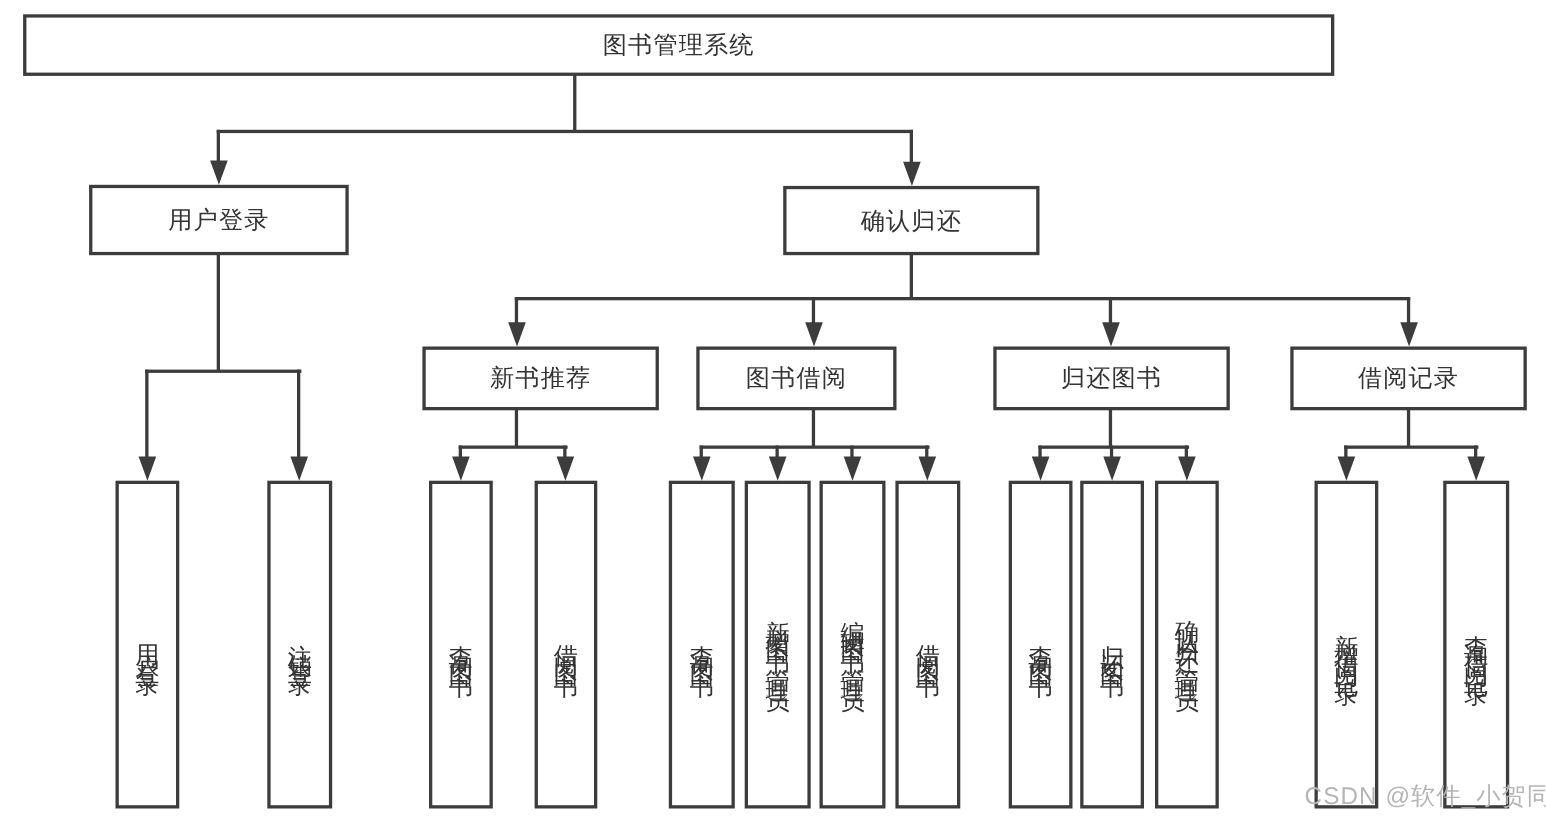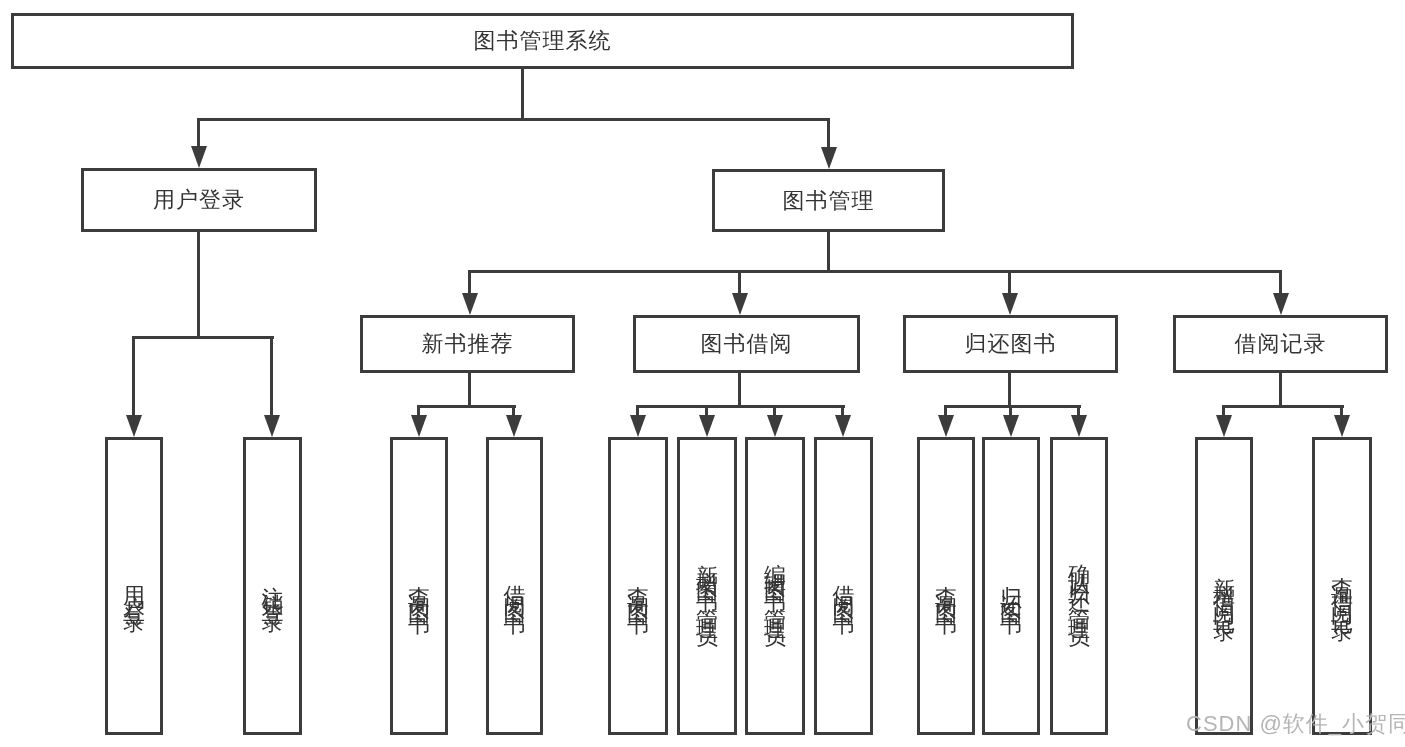--- a/index.html
+++ b/index.html
@@ -49,29 +49,29 @@
     color:var(--watermark);
     letter-spacing:1px;
     white-space:nowrap;
   }
 </style>
 </head>
 <body>
 
 <div class="canvas">
 
-  <div class="node" style="left:11px;top:13px;width:1063px;height:56px;">图书管理系统</div>
+  <div class="node" style="left:21px;top:13px;width:1192px;height:56px;">图书管理系统</div>
 
   <div class="node" style="left:81px;top:168px;width:236px;height:64px;">用户登录</div>
 
-  <div class="node" style="left:712px;top:169px;width:233px;height:63px;">图书管理</div>
+  <div class="node" style="left:712px;top:169px;width:233px;height:63px;">确认归还</div>
 
-  <div class="node" style="left:360px;top:315px;width:215px;height:58px;">新书推荐</div>
+  <div class="node" style="left:384px;top:315px;width:215px;height:58px;">新书推荐</div>
 
-  <div class="node" style="left:633px;top:315px;width:227px;height:58px;">图书借阅</div>
+  <div class="node" style="left:633px;top:315px;width:182px;height:58px;">图书借阅</div>
 
   <div class="node" style="left:903px;top:315px;width:215px;height:58px;">归还图书</div>
 
   <div class="node" style="left:1173px;top:315px;width:215px;height:58px;">借阅记录</div>
 
   <div class="node vnode" style="left:105px;top:437px;width:58px;height:298px;">用户登录</div>
   <div class="node vnode" style="left:243px;top:437px;width:59px;height:298px;">注销登录</div>
 
   <div class="node vnode" style="left:390px;top:437px;width:58px;height:298px;">查询图书</div>
   <div class="node vnode" style="left:486px;top:437px;width:57px;height:298px;">借阅图书</div>

